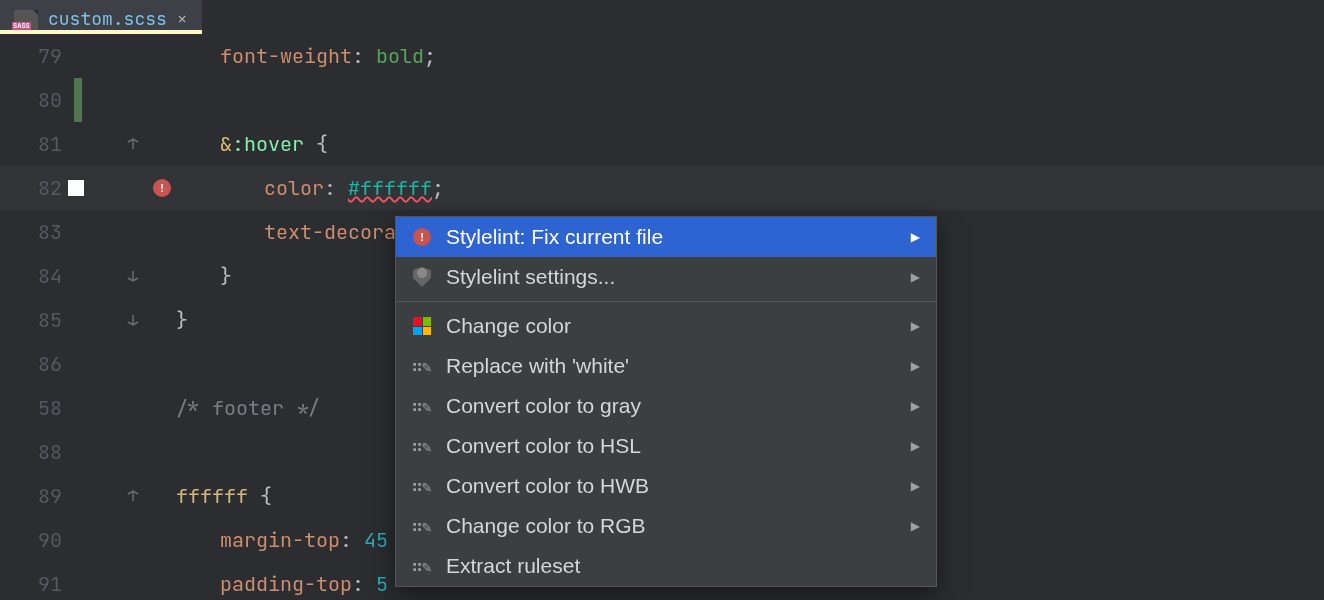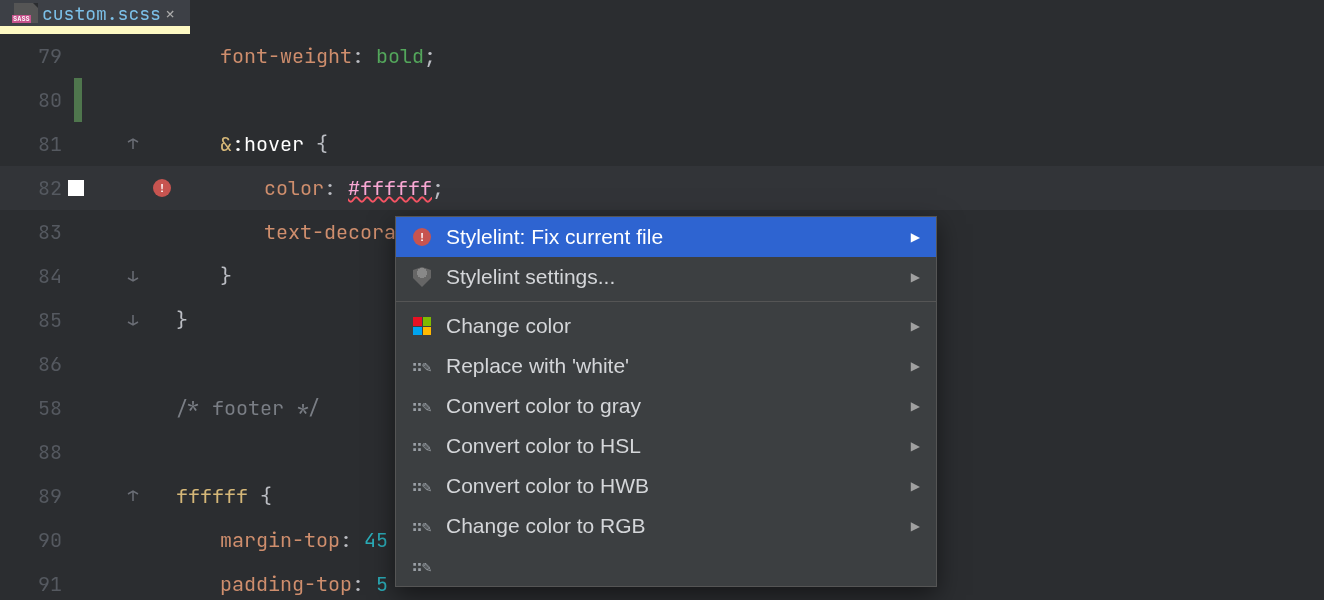--- a/index.html
+++ b/index.html
@@ -1,39 +1,39 @@
 <!DOCTYPE html>
 <html><head>
 <meta charset="utf-8">
 <style>
 html,body{margin:0;padding:0;width:1324px;height:600px;overflow:hidden;background:#2b2d30;font-family:"JetBrains Mono","Menlo","Consolas",monospace;font-size:20px;color:#bcbec4;-webkit-font-smoothing:antialiased}
 .tab-bar{height:34px;background:#2b2d30;display:flex;align-items:stretch}
-.tab{display:flex;align-items:center;gap:4px;padding:0 14px;background:#3d4046;border-bottom:8px solid #fef9c3;color:#7cc0e8;font-size:18px;cursor:pointer}
+.tab{display:flex;align-items:flex-end;gap:10px;padding:0 14px;background:#3d4046;border-bottom:4px solid #fef9c3;color:#7cc0e8;font-size:18px;cursor:pointer}
 .tab .file-icon{width:24px;height:20px;background:#555;position:relative;display:flex;align-items:flex-end;justify-content:center}
 .tab .file-icon::before{content:"SASS";font-size:7px;font-weight:bold;color:#fff;position:absolute;bottom:0;left:-2px;background:#c6538c;padding:0 1px;line-height:8px}
 .tab .file-icon::after{content:"";position:absolute;top:0;right:0;border-top:5px solid #2b2d30;border-left:5px solid transparent}
 .tab .close{color:#aaa;font-size:18px}
 .editor{display:flex;flex-direction:column;height:566px;position:relative}
 .line{display:flex;align-items:center;height:44px;line-height:44px}
 .gutter{width:62px;text-align:right;color:#555960;font-size:20px;padding-right:6px}
 .marks{width:50px;display:flex;align-items:center;justify-content:flex-start;gap:4px;position:relative;height:100%}
 .fold{width:30px;display:flex;align-items:center;justify-content:center;color:#6b6e76;font-size:13px}
 .code{flex:1;white-space:pre;padding-left:0}
 .code.indent1{padding-left:44px}
 .code.indent2{padding-left:88px}
 .hl-line{background:#323438}
 .cs{color:#bcbec4}
 .kw{color:#cf8e6d}
 .val{color:#53a65b}
 .num{color:#2aacb8}
 .sel{color:#d5b778}
-.pseudo{color:#ffffff}
+.pseudo{color:#86efac}
 .brace{color:#bcbec4}
 .comment{color:#7a7e85;}
-.colorlit{color:#f9a8d4;text-decoration:underline wavy #f75464;text-decoration-skip-ink:none}
+.colorlit{color:#14b8a6;text-decoration:underline wavy #f75464;text-decoration-skip-ink:none}
 .swatch{display:inline-block;width:16px;height:16px;background:#fff;vertical-align:-2px}
 .bulb{width:18px;height:18px;border-radius:50%;background:#c75450;display:flex;align-items:center;justify-content:center;color:#fff;font-size:11px;font-weight:bold}
 .vbar{position:absolute;left:6px;top:0;bottom:0;width:8px;background:#4f764d}
 .fold svg{stroke:#6b6e76;fill:none;stroke-width:1.5}
 .menu{position:absolute;left:395px;top:216px;width:540px;background:#3c3f41;border:1px solid #555;box-shadow:0 8px 24px rgba(0,0,0,.5);font-family:-apple-system,"Segoe UI",sans-serif;font-size:21px;color:#d4d6d9}
 .menu-item{display:flex;align-items:center;height:40px;padding:0 16px;gap:14px}
 .menu-item.sel{background:#2e64d1;color:#fff}
 .menu-item .mi-icon{width:20px;display:flex;align-items:center;justify-content:center;font-size:16px}
 .menu-item .mi-label{flex:1}
 .menu-item .mi-arrow{color:#a0a0a0;font-size:12px}
@@ -234,14 +234,15 @@
       <span class="mi-icon">
         <span class="ia-icon">∷✎</span>
       </span>
       <span class="mi-label">Change color to RGB</span>
       <span class="mi-arrow">▶</span>
     </div>
     <div class="menu-item">
       <span class="mi-icon">
         <span class="ia-icon">∷✎</span>
       </span>
+      <span class="mi-label">Extract ruleset</span>
     </div>
   </div>
 
 </body></html>

